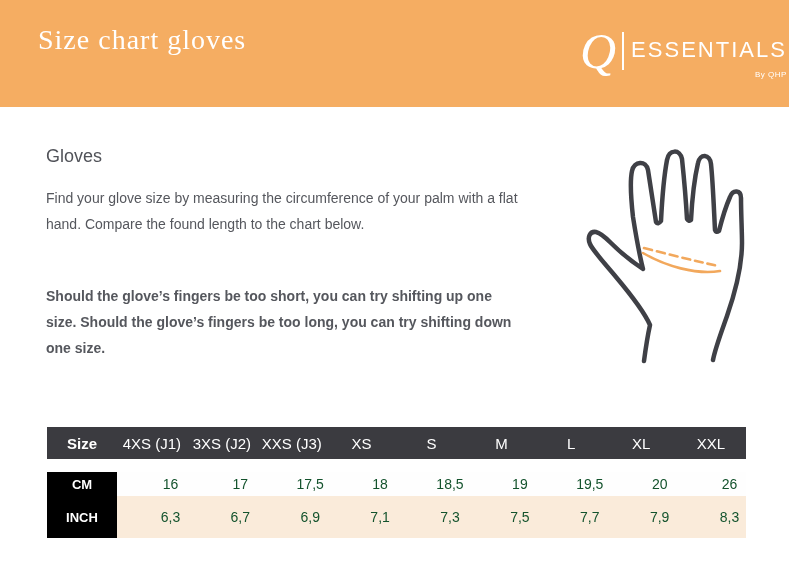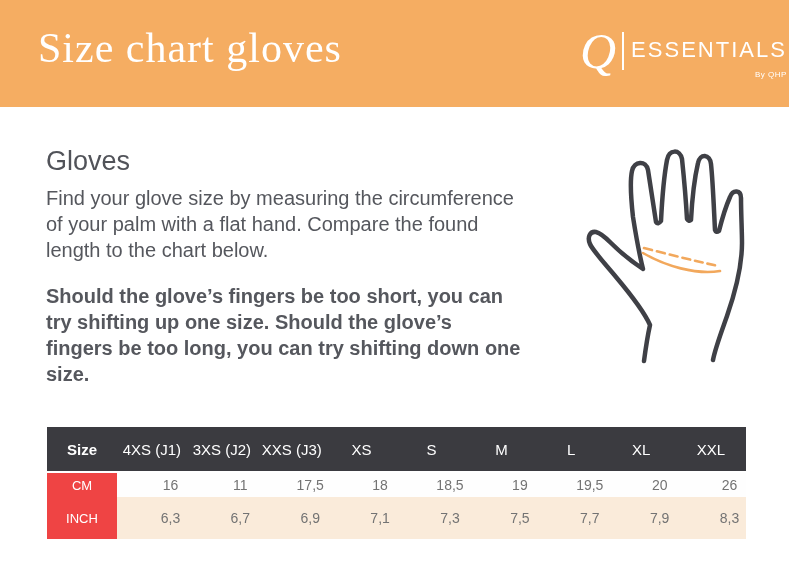--- a/index.html
+++ b/index.html
@@ -14,21 +14,21 @@
   
   .banner {
     position:absolute; left:0; top:0;
     width:789px; height:107px;
     background:#F5AD62;
   }
   .banner-title {
     position:absolute; left:38px; top:24px;
     font-family:"Liberation Serif", serif;
     font-weight:400;
-    font-size:42px;
+    font-size:28px;
     letter-spacing:1px;
     color:#ffffff;
   }
   .logo {
     position:absolute; left:580px; top:22px;
     display:flex; align-items:center;
     color:#ffffff;
   }
   .logo-q {
     font-family:"Liberation Serif", serif;
@@ -51,27 +51,27 @@
     margin-top:16px;
   }
   .logo-byline {
     font-size:8px;
     letter-spacing:0.5px;
     margin-top:8px;
   }
   
   .content-heading {
     position:absolute; left:46px; top:146px;
-    font-size:27px; font-weight:500;
+    font-size:18px; font-weight:500;
     color:#515359;
   }
   .para {
     position:absolute; left:46px;
     width:478px;
-    font-size:20px; line-height:26px;
+    font-size:14px; line-height:26px;
     color:#55575D;
   }
   .para-1 { top:185px; }
   .para-2 { top:283px;font-weight:bold; }
   
   .hand-illustration {
     position:absolute; left:560px; top:130px;
     width:229px; height:260px;
   }
   
@@ -79,37 +79,37 @@
     position:absolute; left:47px; top:427px;
     width:699px;
   }
   .t-row {
     display:grid;
     grid-template-columns:70px repeat(9, 1fr);
     align-items:center;
     text-align:center;
   }
   .t-head {
-    height:44px;
+    height:32px;
     background:#3B3B40;
-    margin-bottom:2px;
+    margin-bottom:13px;
   }
   .t-head .t-cell {
     color:#ffffff; font-size:15px; font-weight:500;
   }
   .t-head .t-corner { font-weight:700; }
   .t-data { height:24px; }
   .t-data .t-label {
-    background:#ef4444;
-    color:#ffffff; font-size:13px; font-weight:400;
+    background:#000000;
+    color:#ffffff; font-size:13px; font-weight:700;
     align-self:stretch;
     display:flex; align-items:center; justify-content:center;
   }
   .t-data .t-cell {
-    color:#737373; font-size:14px;
+    color:#14532d; font-size:14px;
     align-self:stretch;
     display:flex; align-items:center; justify-content:center;padding-left:37px;
   }
   .row-cm .t-cell  { background:#FEFEFE; }
   .row-inch { height:42px; }
   .row-inch .t-cell { background:#FAEBDA; }
 </style>
 </head>
 <body>
 
@@ -168,21 +168,21 @@
     <span class="t-cell">XS</span>
     <span class="t-cell">S</span>
     <span class="t-cell">M</span>
     <span class="t-cell">L</span>
     <span class="t-cell">XL</span>
     <span class="t-cell">XXL</span>
   </div>
   <div class="t-row t-data row-cm">
     <span class="t-label">CM</span>
     <span class="t-cell">16</span>
-    <span class="t-cell">11</span>
+    <span class="t-cell">17</span>
     <span class="t-cell">17,5</span>
     <span class="t-cell">18</span>
     <span class="t-cell">18,5</span>
     <span class="t-cell">19</span>
     <span class="t-cell">19,5</span>
     <span class="t-cell">20</span>
     <span class="t-cell">26</span>
   </div>
   <div class="t-row t-data row-inch">
     <span class="t-label">INCH</span>

